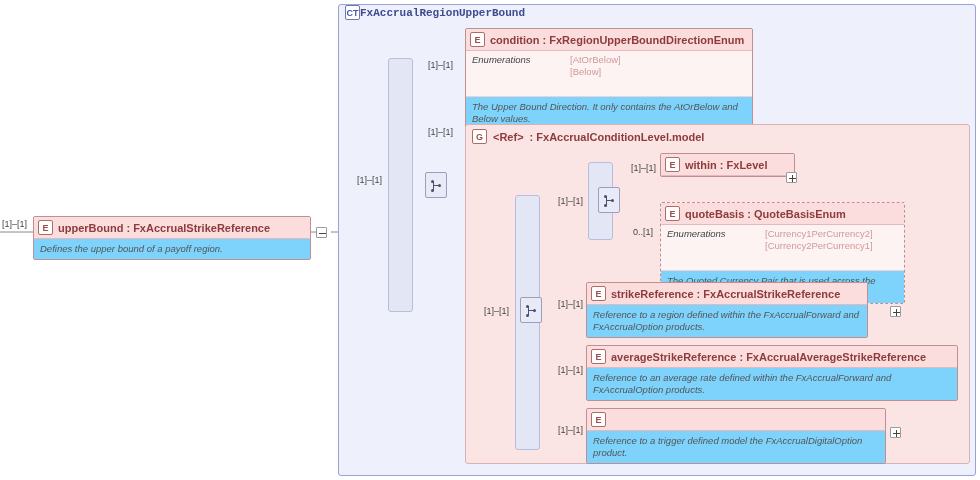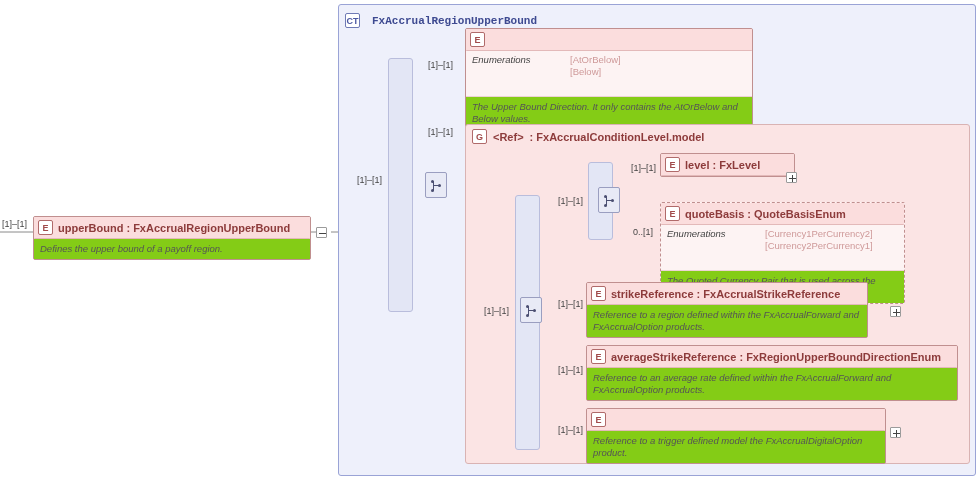--- a/index.html
+++ b/index.html
@@ -41,43 +41,43 @@
     flex:0 0 auto;
   }
   .badge.g{border-color:#b06a6a;color:#a14b4b;}
   .title{font-weight:bold;color:#8d3b3b;font-size:11px;white-space:nowrap;}
   .desc{
     padding:4px 6px;
     font-style:italic;
     font-size:9.5px;
     color:#555555;
     line-height:1.25;
-    background:#84cc16;
+    background:#7dd3fc;
   }
   .enumrow{
     display:flex;
     padding:3px 6px 18px 6px;
     font-size:9.5px;
     background:#fdf3f3;
     border-bottom:1px solid #edd3d3;
   }
   .enumrow .lbl{font-style:italic;color:#444;width:62px;flex:0 0 auto;}
   .enumrow .vals{color:#cf9a9a;line-height:1.25;margin-left:36px;}
 
   
   .ct{
     position:absolute;
     box-sizing:border-box;
     border:1px solid #9aa3d6;
     background:#eef0fb;
     border-radius:3px;
   }
   .ct>.cthdr{
-    display:flex;align-items:center;gap:12px;
-    padding:8px 6px;
+    display:flex;align-items:center;gap:0;
+    padding:0 6px;
   }
   .ct .badge{border-color:#6f7ab5;color:#4b57a1;}
   .ct .title{color:#3e4a91;font-family:Liberation Mono, monospace;}
 
   
   .grp{
     position:absolute;
     box-sizing:border-box;
     border:1px solid #d9b3b3;
     background:#fbe4e4;
@@ -174,21 +174,21 @@
       <path d="M547 323 L547 423 L586 423"></path>
       <path d="M541 200 L541 310"></path>
     </g>
   </svg>
 
   <div class="card" style="left:2px;top:219px;">[1]–[1]</div>
 
   <div class="node" style="left:33px;top:216px;width:278px;">
     <div class="hdr">
       <span class="badge">E</span>
-      <span class="title">upperBound : FxAccrualRegionUpperBound</span>
+      <span class="title">upperBound : FxAccrualStrikeReference</span>
     </div>
     <div class="desc">Defines the upper bound of a payoff region.</div>
   </div>
   <div class="plus minus" style="left:316px;top:227px;"></div>
 
   <div class="ct" style="left:338px;top:4px;width:638px;height:472px;">
     <div class="cthdr">
       <span class="badge">CT</span>
       <span class="title">FxAccrualRegionUpperBound</span>
     </div>
@@ -204,20 +204,21 @@
       <i class="d3"></i>
   </div>
 
   <div class="card" style="left:357px;top:175px;">[1]–[1]</div>
   <div class="card" style="left:428px;top:60px;">[1]–[1]</div>
   <div class="card" style="left:428px;top:127px;">[1]–[1]</div>
 
   <div class="node" style="left:465px;top:28px;width:288px;">
     <div class="hdr">
       <span class="badge">E</span>
+      <span class="title">condition : FxRegionUpperBoundDirectionEnum</span>
     </div>
     <div class="enumrow">
       <span class="lbl">Enumerations</span>
       <span class="vals">
         <span>[AtOrBelow]</span><br>
         <span>[Below]</span>
       </span>
     </div>
     <div class="desc">The Upper Bound Direction. It only contains the AtOrBelow and Below values.</div>
   </div>
@@ -250,21 +251,21 @@
       <i class="d3"></i>
   </div>
 
   <div class="card" style="left:484px;top:306px;">[1]–[1]</div>
   <div class="card" style="left:558px;top:196px;">[1]–[1]</div>
 
   <div class="card" style="left:631px;top:163px;">[1]–[1]</div>
   <div class="node" style="left:660px;top:153px;width:135px;">
     <div class="hdr">
       <span class="badge">E</span>
-      <span class="title">level     : FxLevel</span>
+      <span class="title">within     : FxLevel</span>
     </div>
   </div>
   <div class="plus" style="left:786px;top:172px;"></div>
 
   <div class="card" style="left:633px;top:227px;">0..[1]</div>
   <div class="node dashed" style="left:660px;top:202px;width:245px;">
     <div class="hdr">
       <span class="badge">E</span>
       <span class="title">quoteBasis : QuoteBasisEnum</span>
     </div>
@@ -285,21 +286,21 @@
       <span class="title">strikeReference : FxAccrualStrikeReference</span>
     </div>
     <div class="desc">Reference to a region defined within the FxAccrualForward and FxAccrualOption products.</div>
   </div>
   <div class="plus" style="left:890px;top:306px;"></div>
 
   <div class="card" style="left:558px;top:365px;">[1]–[1]</div>
   <div class="node" style="left:586px;top:345px;width:372px;">
     <div class="hdr">
       <span class="badge">E</span>
-      <span class="title">averageStrikeReference : FxRegionUpperBoundDirectionEnum</span>
+      <span class="title">averageStrikeReference : FxAccrualAverageStrikeReference</span>
     </div>
     <div class="desc">Reference to an average rate defined within the FxAccrualForward and FxAccrualOption products.</div>
   </div>
 
   <div class="card" style="left:558px;top:425px;">[1]–[1]</div>
   <div class="node" style="left:586px;top:408px;width:300px;">
     <div class="hdr">
       <span class="badge">E</span>
     </div>
     <div class="desc">Reference to a trigger defined model the FxAccrualDigitalOption product.</div>

